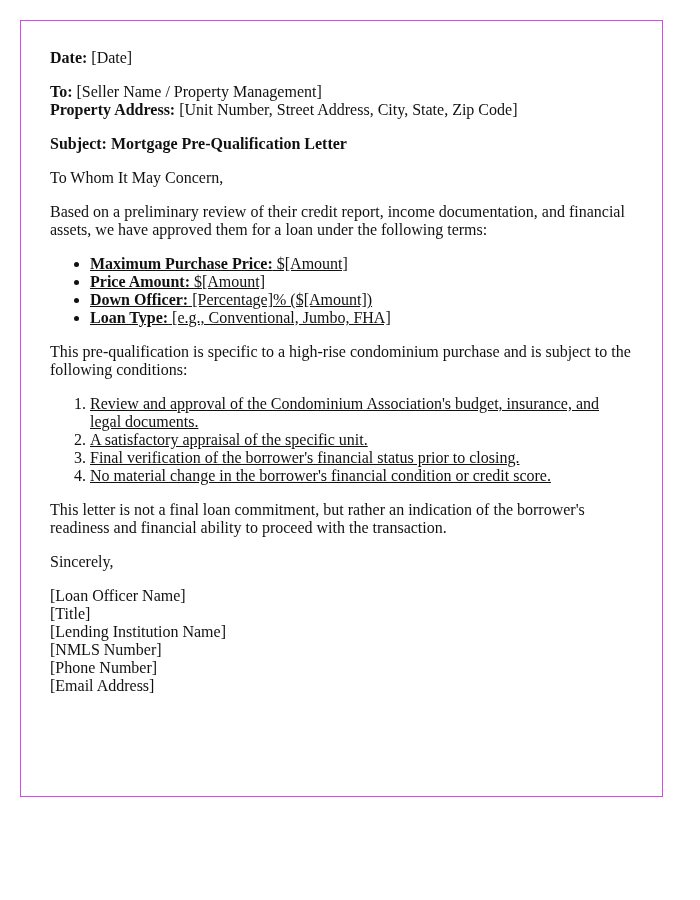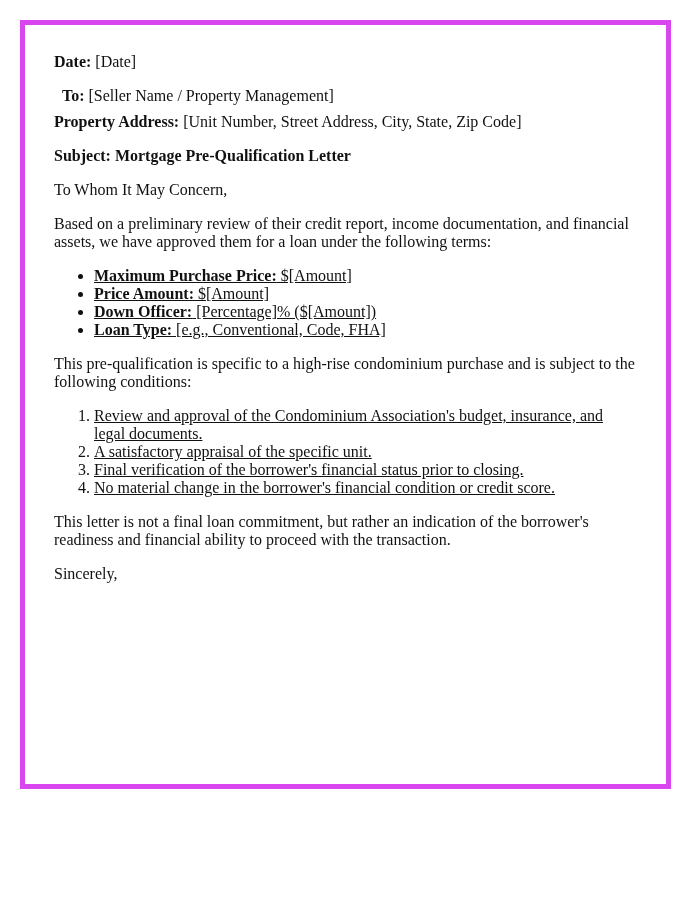--- a/index.html
+++ b/index.html
@@ -15,29 +15,29 @@
       font-size: 16px;
       line-height: 18px;
       color: #111111;
     }
     .letter {
       position: absolute;
       left: 20px;
       top: 20px;
       width: 583px;
       min-height: 707px;
-      padding: 28px 29px 24px 29px;
-      border: 5px solid #d946ef;
+      padding: 28px 29px 40px 29px;
+      border: 1px solid #d946ef;
       box-sizing: content-box;
     }
     .letter p {
       margin: 0 0 16px 0;
     }
     .letter p.tight {
-      margin: 8px;
+      margin: 0;
     }
     .letter b {
       font-weight: bold;
     }
     .letter ul, .letter ol {
       margin: 0 0 16px 0;
       padding-left: 40px;
       text-decoration: underline;
     }
     .letter ol {
@@ -64,30 +64,38 @@
 
   <p>To Whom It May Concern,</p>
 
 
   <p>Based on a preliminary review of their credit report, income documentation, and financial assets, we have approved them for a loan under the following terms:</p>
 
   <ul>
     <li><b>Maximum Purchase Price:</b><span> $[Amount]</span></li>
     <li><b>Price Amount:</b><span> $[Amount]</span></li>
     <li><b>Down Officer:</b><span> [Percentage]% ($[Amount])</span></li>
-    <li><b>Loan Type:</b><span> [e.g., Conventional, Code, FHA]</span></li>
+    <li><b>Loan Type:</b><span> [e.g., Conventional, Jumbo, FHA]</span></li>
   </ul>
 
   <p>This pre-qualification is specific to a high-rise condominium purchase and is subject to the following conditions:</p>
 
   <ol>
     <li>Review and approval of the Condominium Association's budget, insurance, and legal documents.</li>
     <li>A satisfactory appraisal of the specific unit.</li>
     <li>Final verification of the borrower's financial status prior to closing.</li>
     <li>No material change in the borrower's financial condition or credit score.</li>
   </ol>
 
   <p>This letter is not a final loan commitment, but rather an indication of the borrower's readiness and financial ability to proceed with the transaction.</p>
 
   <p>Sincerely,</p>
 
+  <div class="signature">
+    <div>[Loan Officer Name]</div>
+    <div>[Title]</div>
+    <div>[Lending Institution Name]</div>
+    <div>[NMLS Number]</div>
+    <div>[Phone Number]</div>
+    <div>[Email Address]</div>
+  </div>
 
 </div>
 
 </body></html>

